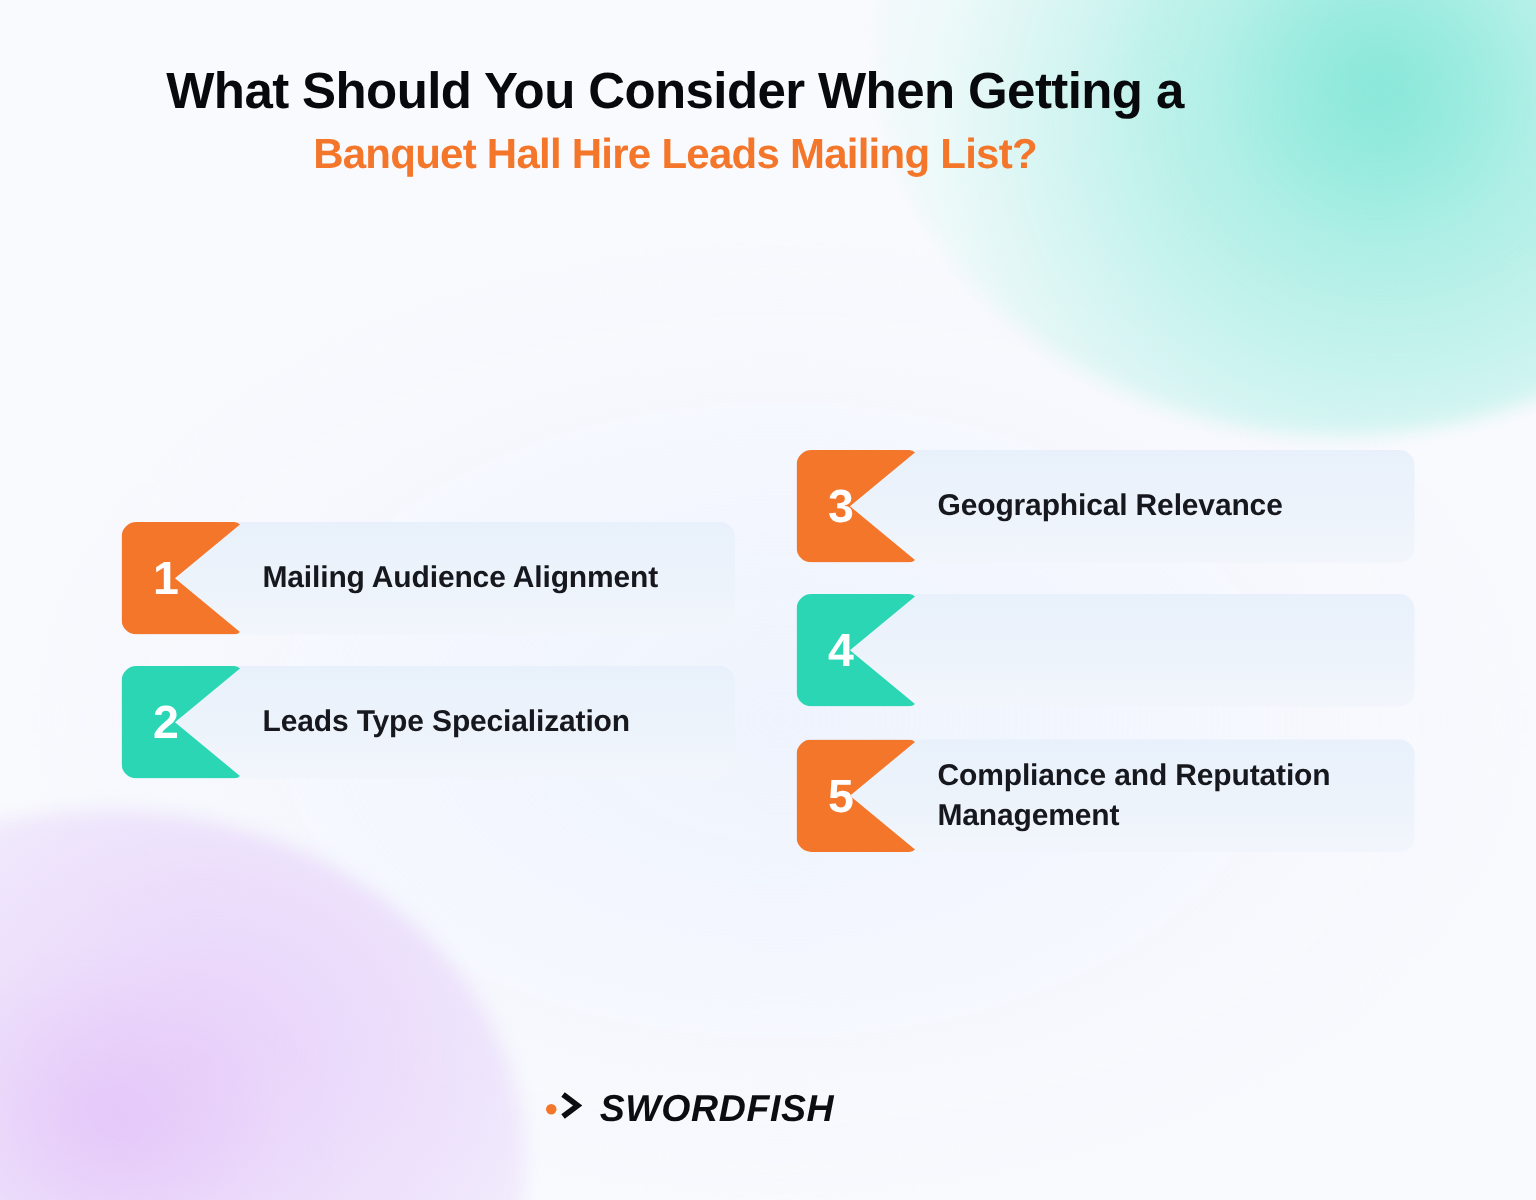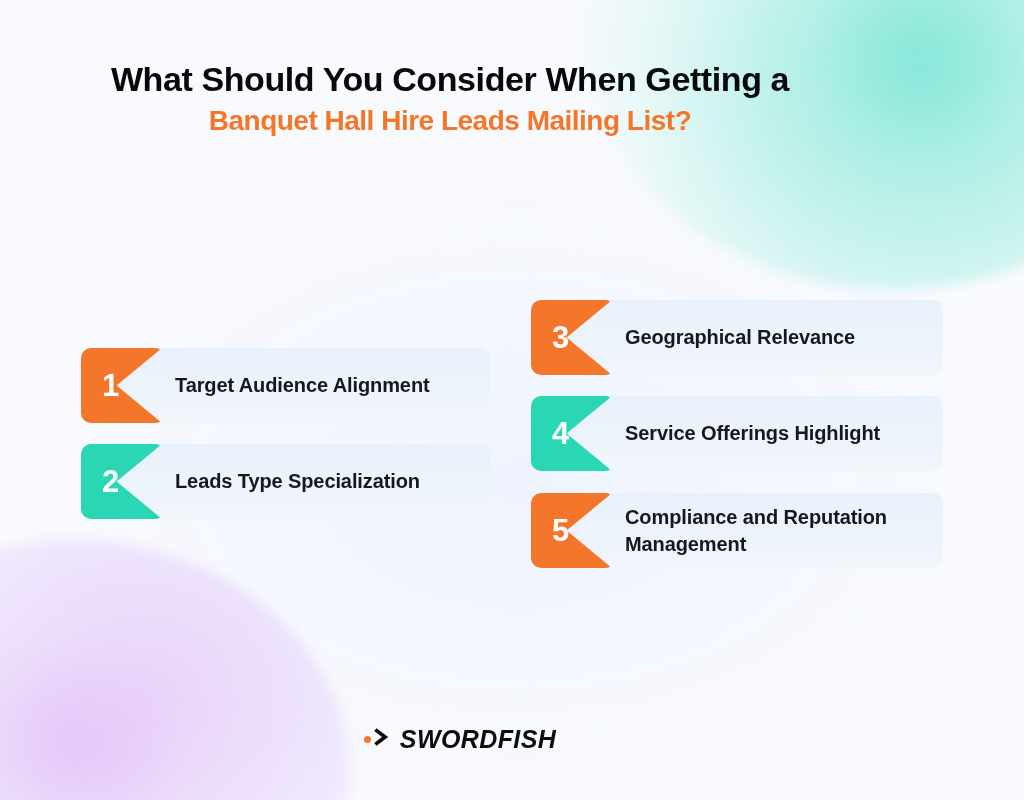--- a/index.html
+++ b/index.html
@@ -90,21 +90,21 @@
     background: radial-gradient(ellipse at 50% 50%,
                 rgba(236, 242, 253, .85) 0%,
                 rgba(244, 247, 254, .45) 55%,
                 rgba(249, 250, 254, 0) 80%);
     filter: blur(10px);
   }
 
   
   .heading {
     position: absolute;
-    top: 60px;
+    top: 42px;
     left: 0;
     width: 900px;
     text-align: center;
     z-index: 5;
   }
 
   .heading-line-1 {
     font-size: 34px;
     font-weight: 700;
     letter-spacing: -0.4px;
@@ -245,21 +245,21 @@
     <div class="heading-line-2">Banquet Hall Hire Leads Mailing List?</div>
   </div>
 
   <div class="items-area">
 
     <div class="item col-left" style="left:81px; top:348px;">
       <div class="item-card"></div>
       <div class="badge badge-orange">
         <span class="badge-num">1</span>
       </div>
-      <div class="item-label">Target Audience Alignment</div>
+      <div class="item-label">Mailing Audience Alignment</div>
     </div>
 
     <div class="item col-left" style="left:81px; top:444px;">
       <div class="item-card"></div>
       <div class="badge badge-teal">
         <span class="badge-num">2</span>
       </div>
       <div class="item-label">Leads Type Specialization</div>
     </div>
 
@@ -269,21 +269,20 @@
         <span class="badge-num">3</span>
       </div>
       <div class="item-label">Geographical Relevance</div>
     </div>
 
     <div class="item col-right" style="left:531px; top:396px;">
       <div class="item-card"></div>
       <div class="badge badge-teal">
         <span class="badge-num">4</span>
       </div>
-      <div class="item-label">Service Offerings Highlight</div>
     </div>
 
     <div class="item col-right" style="left:531px; top:493px;">
       <div class="item-card"></div>
       <div class="badge badge-orange">
         <span class="badge-num">5</span>
       </div>
       <div class="item-label">Compliance and Reputation Management</div>
     </div>
 

